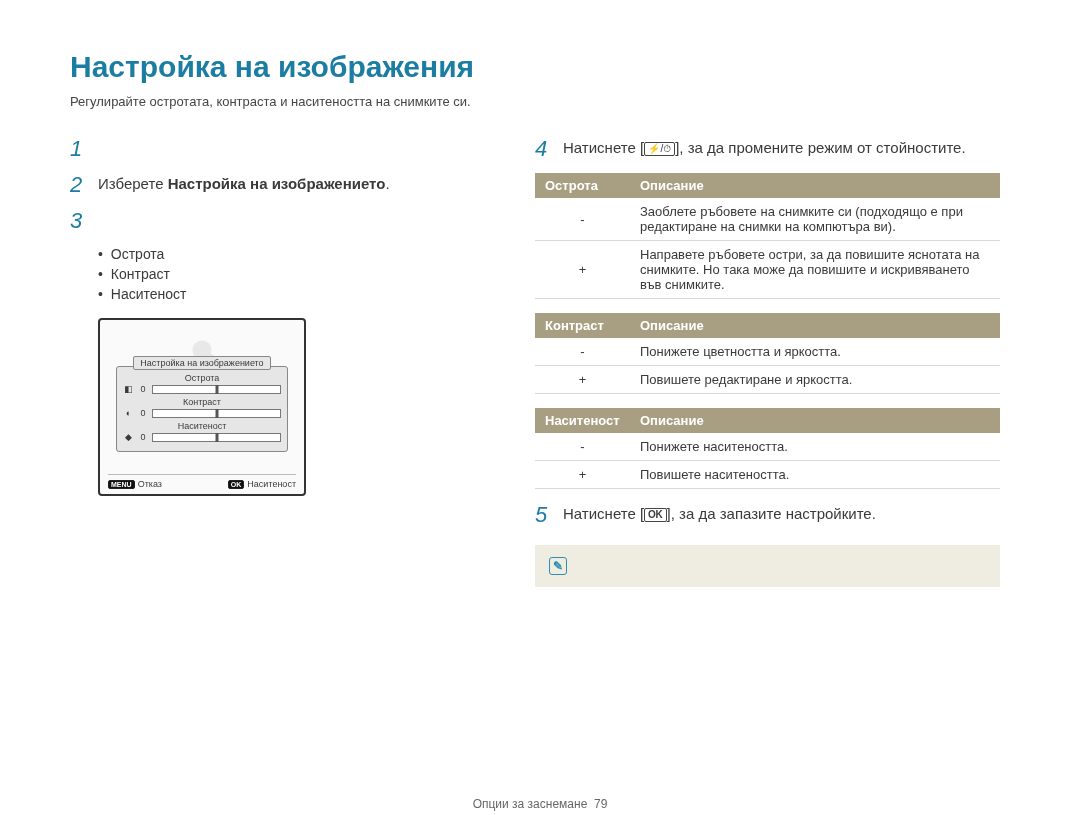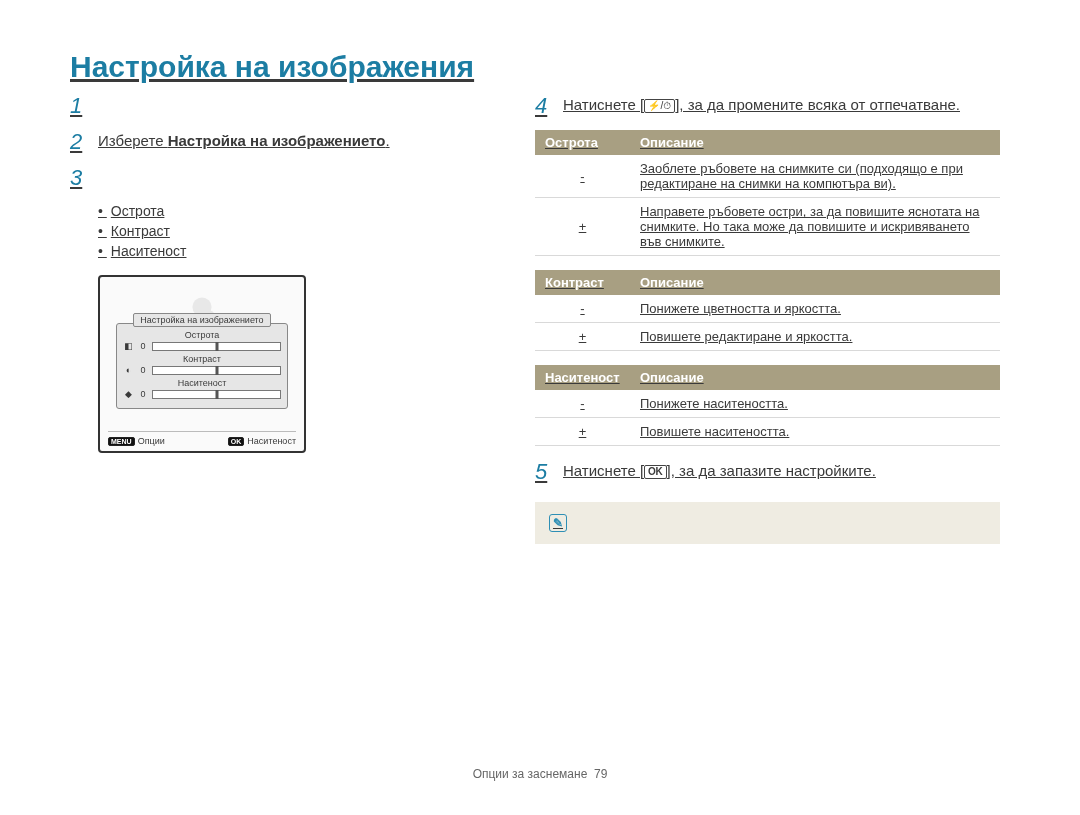--- a/index.html
+++ b/index.html
@@ -6,21 +6,20 @@
   body {
     font-family: Arial, Helvetica, sans-serif;
     color: #3a3a3a;
     width: 1080px;
     height: 815px;
     position: relative;
     background: #fff;
   }
   .page {
     padding: 50px 80px 30px 70px;
-    text-decoration: underline;
   }
   .title {
     color: #1c7da3;
     font-size: 30px;
     font-weight: bold;
     margin-bottom: 10px;
   }
   .subtitle {
     font-size: 13px;
     color: #444;
@@ -192,32 +191,33 @@
     border: 1.5px solid #2e8fb5;
     border-radius: 3px;
     color: #2e8fb5;
     display:flex; align-items:center; justify-content:center;
     font-size: 12px;
     font-weight: bold;
   }
 
   .footer {
     position: absolute;
-    bottom: 34px;
+    bottom: 4px;
     left: 0; right: 0;
     text-align: center;
     font-size: 12px;
     color: #666;
   }
 </style>
 </head>
 <body>
 
 <div class="page">
   <div class="title">Настройка на изображения</div>
+  <div class="subtitle">Регулирайте остротата, контраста и наситеността на снимките си.</div>
 
   <div class="columns">
 
     <div class="col-left">
 
       <div class="step">
         <div class="step-num">1</div>
       </div>
 
       <div class="step">
@@ -285,35 +285,35 @@
               <div class="lcd-row-val">0</div>
               <div class="lcd-slider">
                   <div class="tick"></div>
                 </div>
             </div>
           </div>
         </div>
 
         <div class="lcd-footer">
           <span>
-            <span class="lcd-btn">MENU</span><span>Опции</span>
+            <span class="lcd-btn">MENU</span><span>Отказ</span>
           </span>
           <span>
             <span class="lcd-btn">OK</span><span>Наситеност</span>
           </span>
         </div>
       </div>
     </div>
 
     <div class="col-right">
 
       <div class="step">
         <div class="step-num">4</div>
         <div class="step-text">
-          <span>Натиснете [</span><span class="icon-pair">⚡/⏱</span><span>], за да промените всяка от отпечатване.</span>
+          <span>Натиснете [</span><span class="icon-pair">⚡/⏱</span><span>], за да промените режим от стойностите.</span>
         </div>
       </div>
 
       <table class="opt">
         <tbody>
             <tr>
           <th>Острота</th>
           <th>Описание</th>
         </tr>
         <tr>

